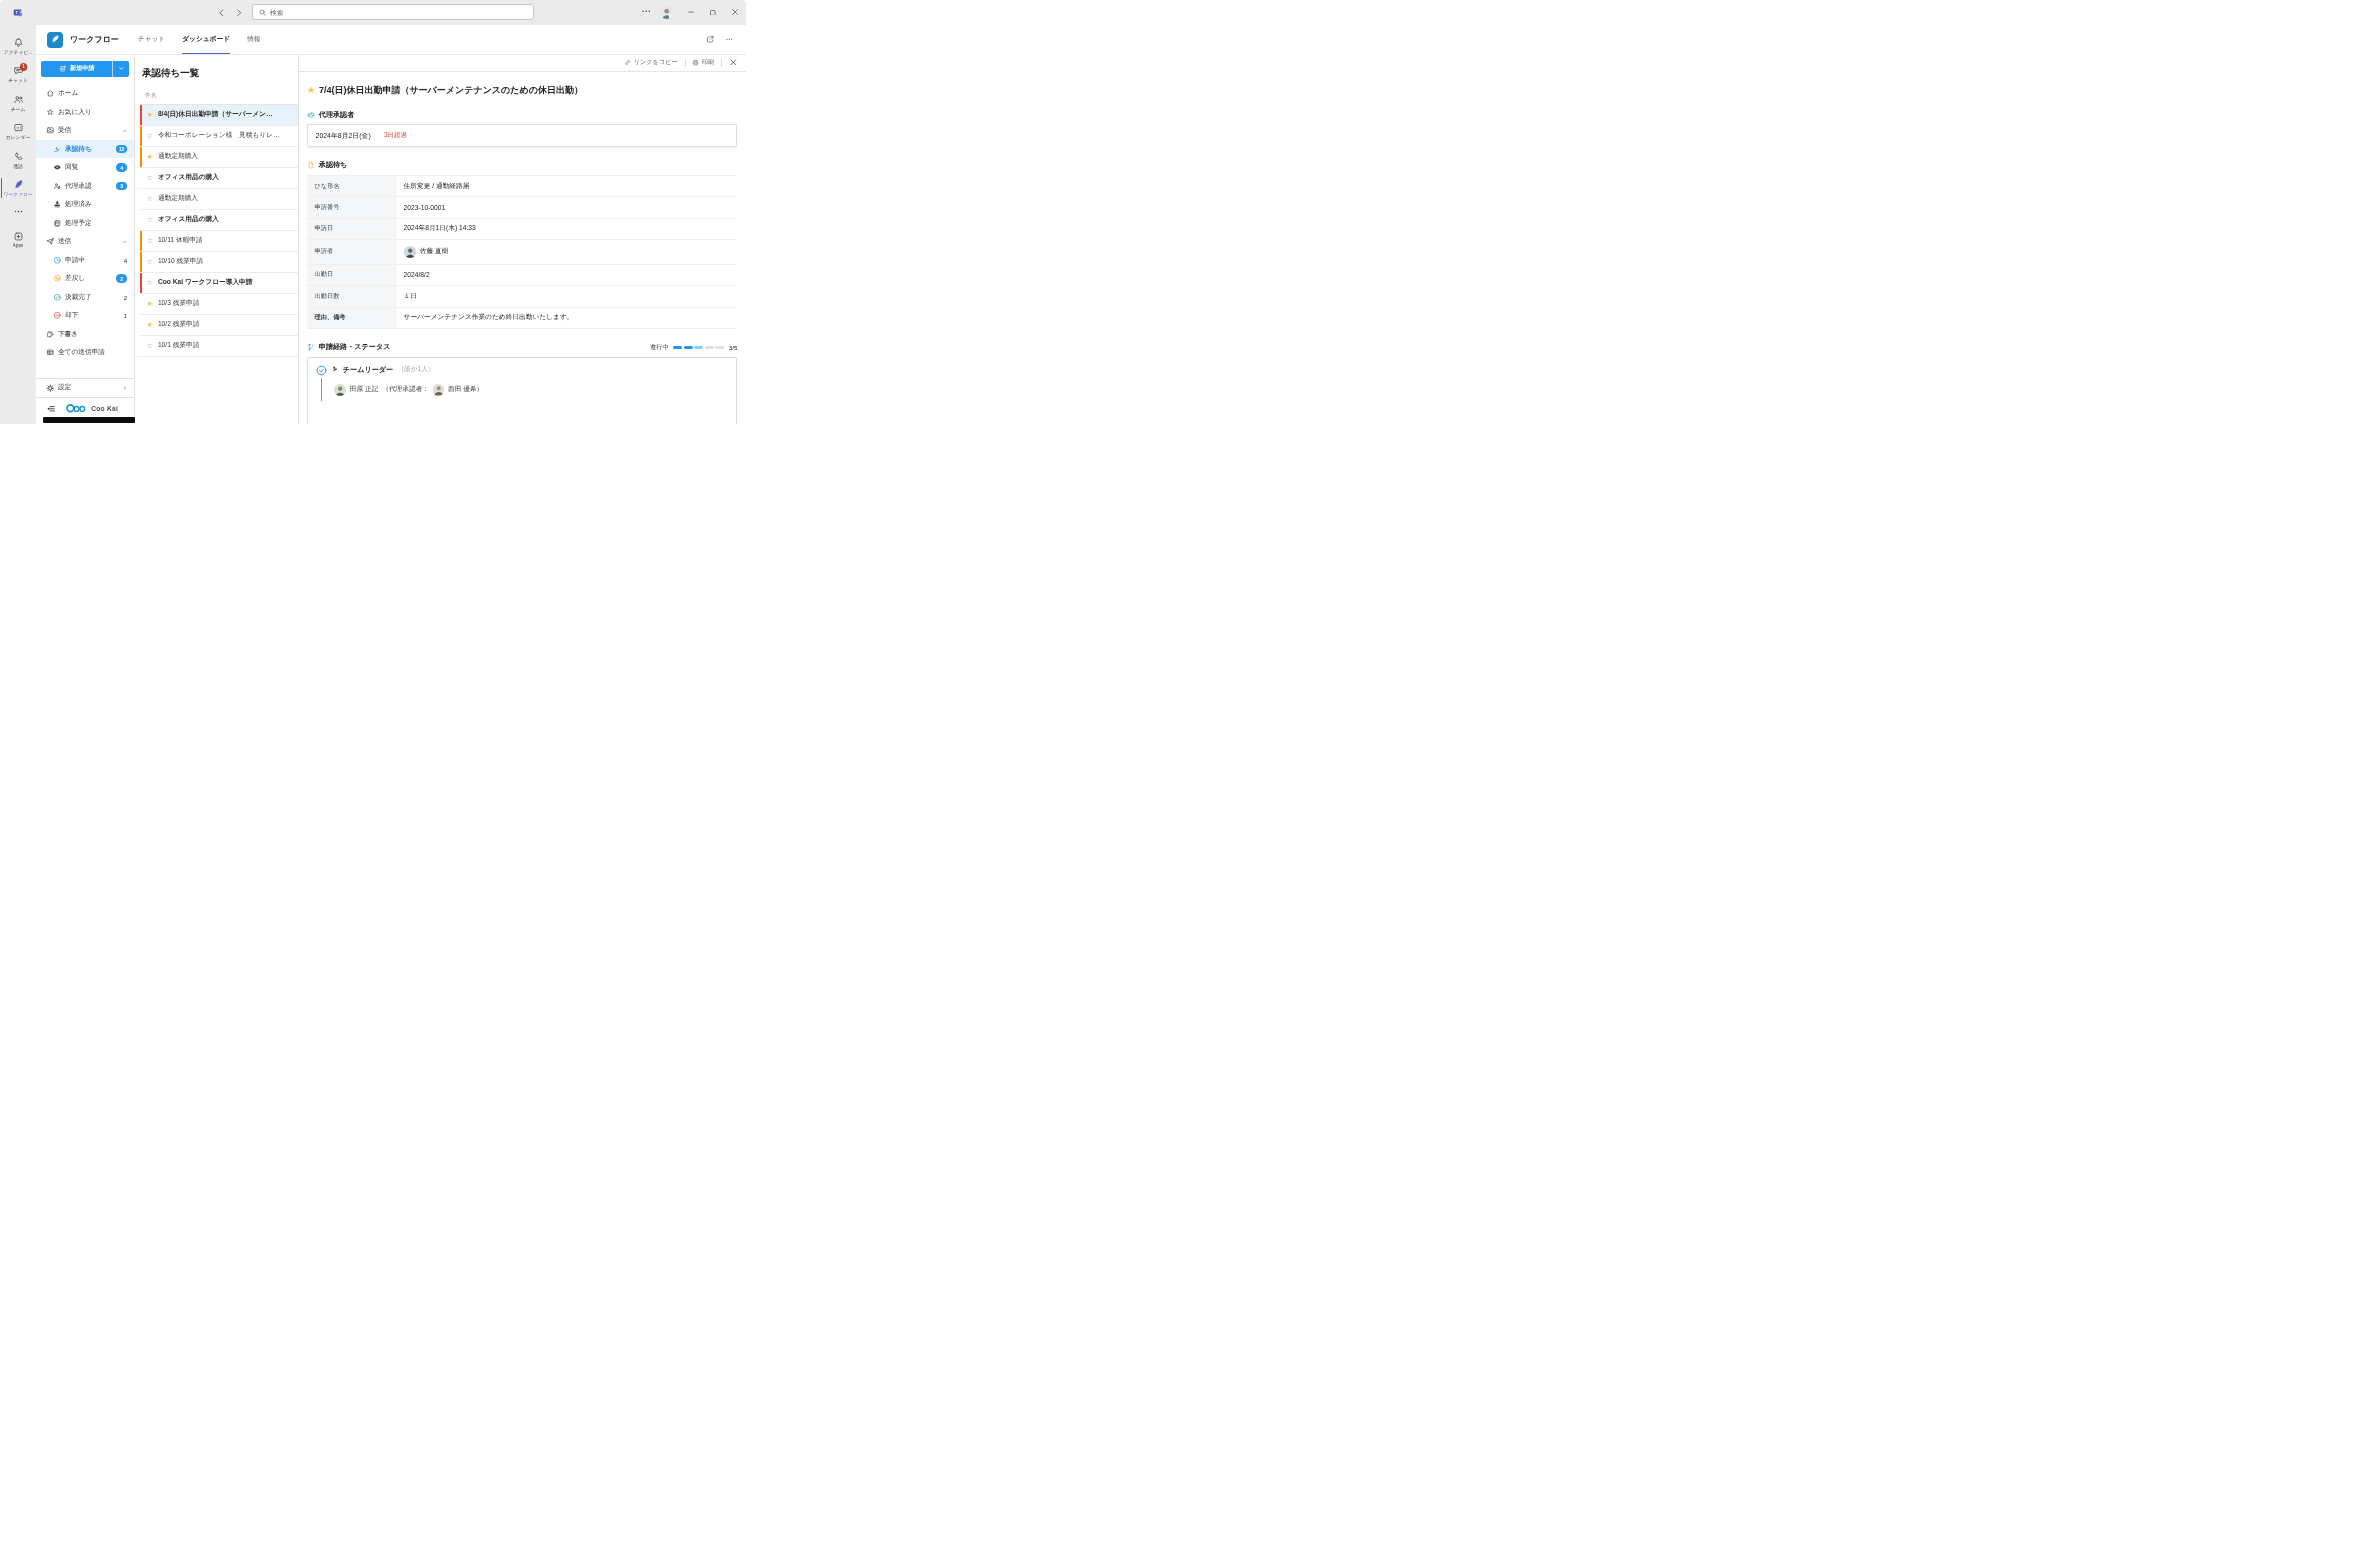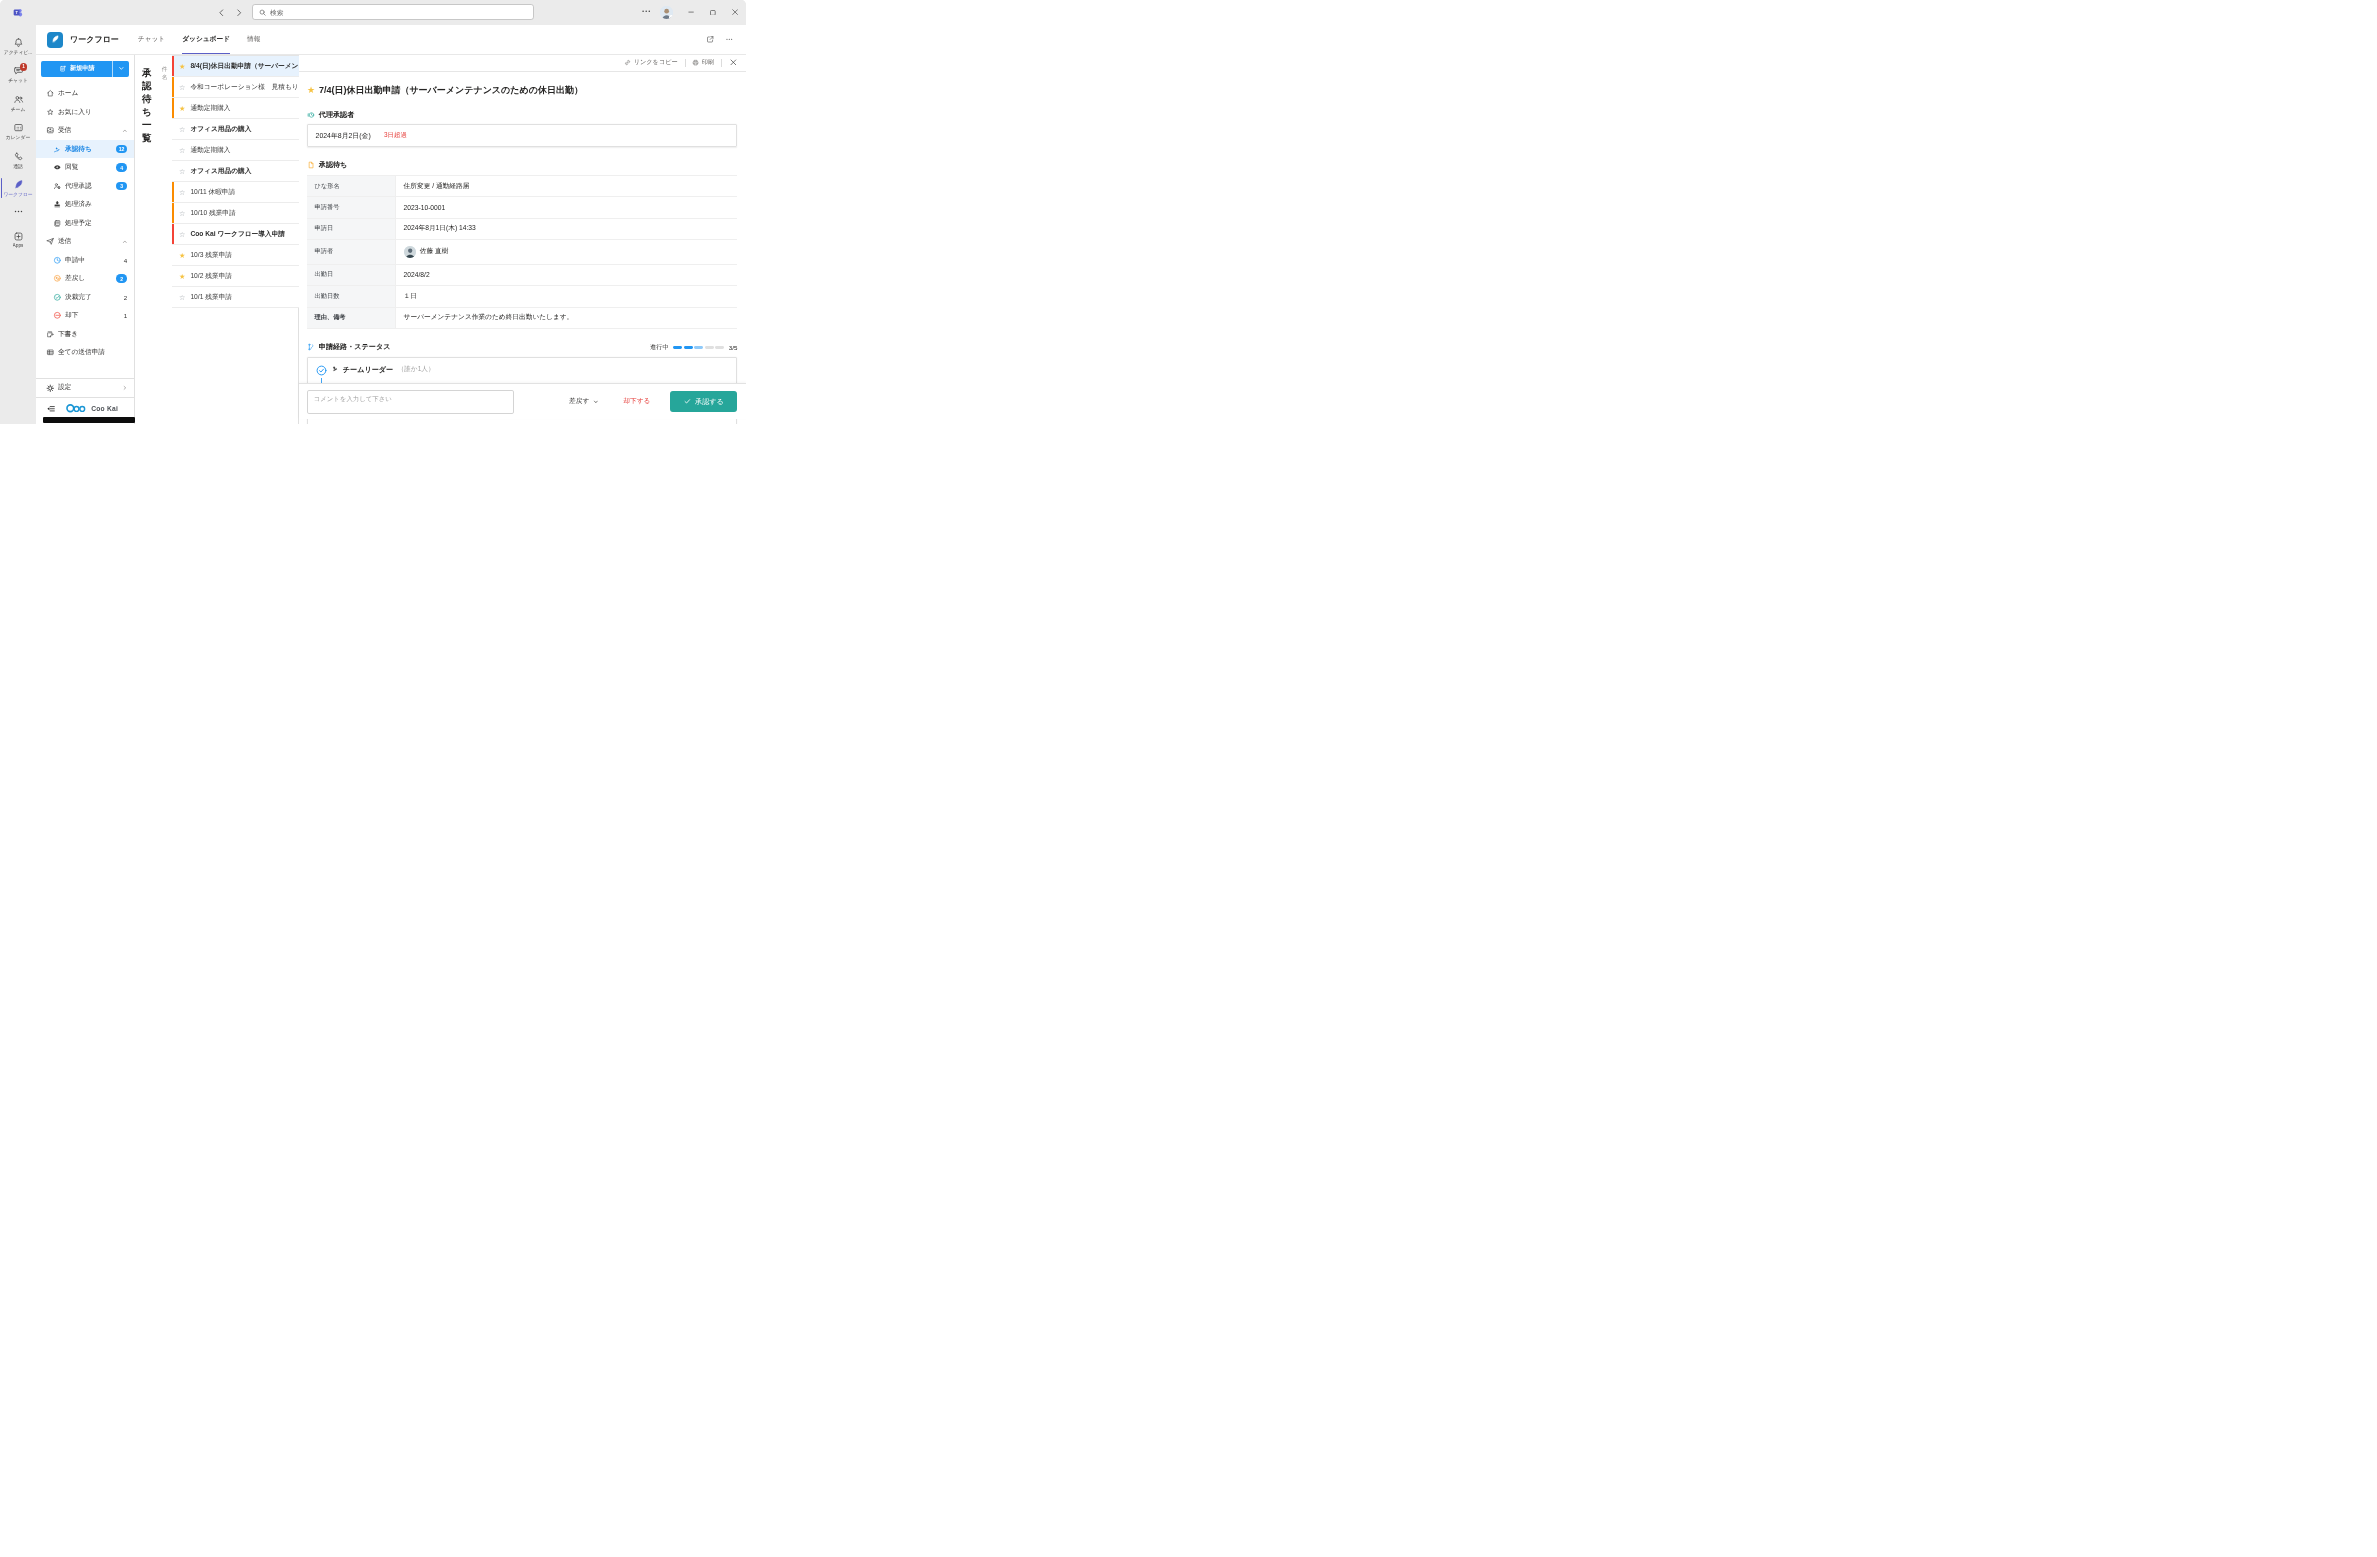--- a/index.html
+++ b/index.html
@@ -67,21 +67,21 @@
   .count { font-size:6.2px; color:#323130; font-weight:400; }
   .chev { width:5.7px; height:5.7px; color:#8a8886; }
   .nav-bottom { margin-top:auto; }
   .nav-div { border-top:0.5px solid #e0e0e0; }
   .brand-row { height:22px; border-top:0.5px solid #e0e0e0; display:flex; align-items:center; padding:0 6.7px 0 9.5px; margin-bottom:4.8px; }
   .collapse-ic { width:9.5px; height:9.5px; color:#222; cursor:pointer; }
   .brand { display:flex; align-items:center; gap:2.9px; margin-left:11.4px; }
   .brand-text { font-size:6.7px; font-weight:700; color:#4d5156; letter-spacing:0.2px; }
 
   
-  .listpanel { width:164px; border-right:0.5px solid #e0e0e0; background:#fff; display:flex; flex-direction:row; }
+  .listpanel { width:164px; border-right:0.5px solid #e0e0e0; background:#fff; display:flex; flex-direction:column; }
   .list-title { font-size:9.5px; font-weight:700; color:#252423; padding:12.4px 0 0 7.1px; }
   .list-colhdr { font-size:5.7px; color:#8a8886; padding:11.4px 0 3.8px 10px; }
   .rows { margin-left:4.8px; border-top:0.5px solid #e4e4e4; }
   .lrow { height:21px; display:flex; align-items:center; border-bottom:0.5px solid #ececec; position:relative; padding-left:3.8px; cursor:pointer; background:#fff; }
   .lrow .accent { position:absolute; left:0; top:0; bottom:0; width:1.9px; background:transparent; }
   .lrow.acc-red .accent { background:#f44336; }
   .lrow.acc-orange .accent { background:#fb8c00; }
   .lrow.selected { background:#e7f2fd; }
   .lrow .star { width:12.4px; text-align:center; font-size:7.1px; flex:none; }
   .lrow .star.filled { color:#f6c344; }
@@ -731,38 +731,20 @@
                       <rect width="24" height="24" fill="#e2dcd2"></rect>
                       <circle cx="12" cy="9" r="4.2" fill="#9a8d7c"></circle>
                       <path d="M3 24c1.3-5 5-7 9-7s7.7 2 9 7z" fill="#6e6355"></path>
                     </svg>
                   </span>
                 <span>西田 優希）</span>
               </div>
             </div>
           </div>
 
-          <div class="action-bar">
-            <textarea class="comment" placeholder="コメントを入力して下さい" style=""></textarea>
-            <div class="ab-right">
-              <button class="btn-sendback">
-                <span>差戻す</span>
-                <svg class="chev" width="5.7" height="5.7" viewBox="0 0 16 16" fill="none" stroke="currentColor" stroke-width="1.8" stroke-linecap="round" stroke-linejoin="round">
-                    <polyline points="4,6 8,10.5 12,6"></polyline>
-                  </svg>
-              </button>
-              <button class="btn-reject">却下する</button>
-              <button class="btn-approve">
-                <svg class="cic" viewBox="0 0 16 16" fill="none" stroke="#fff" stroke-width="2" stroke-linecap="round" stroke-linejoin="round">
-                    <polyline points="2.5,8.5 6.2,12 13.5,4"></polyline>
-                  </svg>
-                <span>承認する</span>
-              </button>
-            </div>
-          </div>
         </div>
       </div>
     </div>
   </div>
 
   <div class="artifact"></div>
 </div>
 
 
 </body></html>

